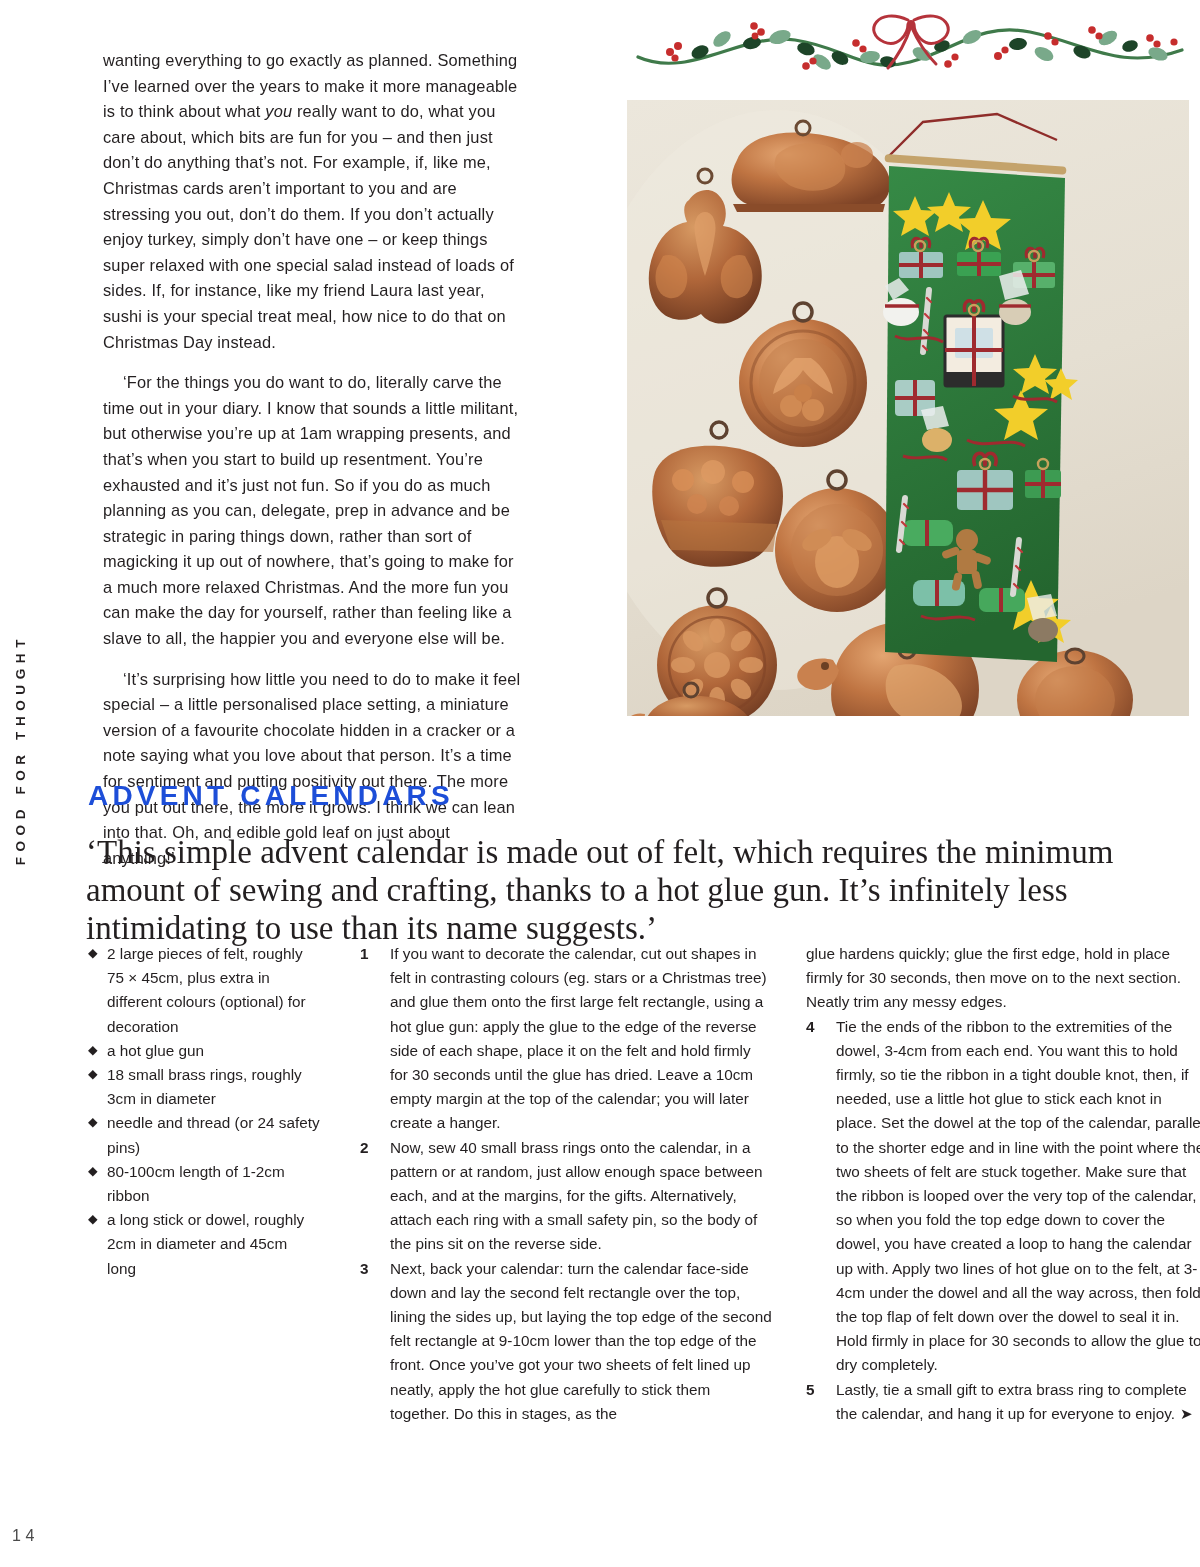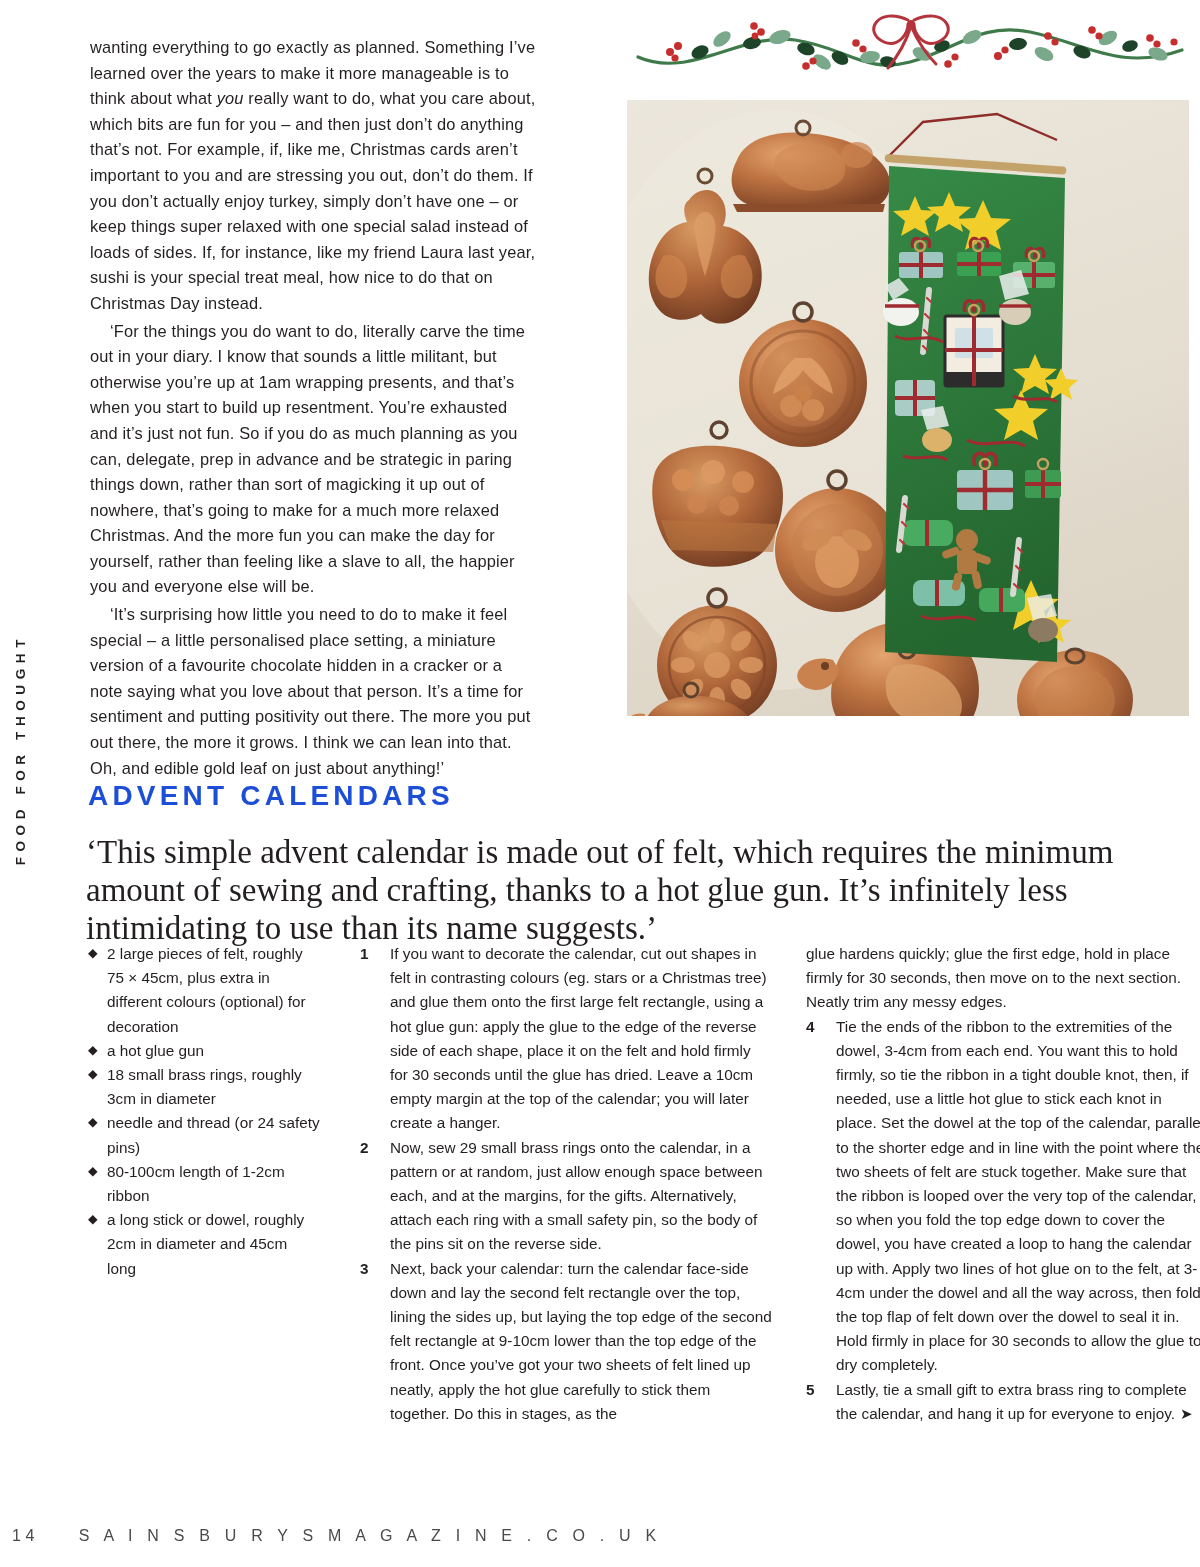--- a/index.html
+++ b/index.html
@@ -46,21 +46,21 @@
   }
 
   
   .intro-col {
     position: absolute;
     left: 88px;
     top: 33px;
     width: 452px;
   }
   .intro-col p {
-    margin: 2px;
+    margin: 15px;
     font-size: 16.4px;
     line-height: 25.6px;
     color: #231f20;
     text-align: left;
     letter-spacing: 0.01em;
   }
   .intro-col p.indent { text-indent: 20px; }
   .intro-col em { font-style: italic; }
 
   
@@ -504,33 +504,32 @@
       <li><span class="bullet">◆</span><span>18 small brass rings, roughly 3cm in diameter</span></li>
       <li><span class="bullet">◆</span><span>needle and thread (or 24 safety pins)</span></li>
       <li><span class="bullet">◆</span><span>80-100cm length of 1-2cm ribbon</span></li>
       <li><span class="bullet">◆</span><span>a long stick or dowel, roughly 2cm in diameter and 45cm long</span></li>
     </ul>
   </div>
 
   <div class="col col-steps-a">
     <ol class="steps">
       <li><span class="num">1</span><span>If you want to decorate the calendar, cut out shapes in felt in contrasting colours (eg. stars or a Christmas tree) and glue them onto the first large felt rectangle, using a hot glue gun: apply the glue to the edge of the reverse side of each shape, place it on the felt and hold firmly for 30 seconds until the glue has dried. Leave a 10cm empty margin at the top of the calendar; you will later create a hanger.</span></li>
-      <li><span class="num">2</span><span>Now, sew 29 small brass rings onto the calendar, in a pattern or at random, just allow enough space between each, and at the margins, for the gifts. Alternatively, attach each ring with a small safety pin, so the body of the pins sit on the reverse side.</span></li>
+      <li><span class="num">2</span><span>Now, sew 40 small brass rings onto the calendar, in a pattern or at random, just allow enough space between each, and at the margins, for the gifts. Alternatively, attach each ring with a small safety pin, so the body of the pins sit on the reverse side.</span></li>
       <li><span class="num">3</span><span>Next, back your calendar: turn the calendar face-side down and lay the second felt rectangle over the top, lining the sides up, but laying the top edge of the second felt rectangle at 9-10cm lower than the top edge of the front. Once you’ve got your two sheets of felt lined up neatly, apply the hot glue carefully to stick them together. Do this in stages, as the</span></li>
     </ol>
   </div>
 
   <div class="col col-steps-b">
     <div class="cont-block">
       <p>glue hardens quickly; glue the first edge, hold in place firmly for 30 seconds, then move on to the next section. Neatly trim any messy edges.</p>
     </div>
     <ol class="steps">
       <li><span class="num">4</span><span>Tie the ends of the ribbon to the extremities of the dowel, 3-4cm from each end. You want this to hold firmly, so tie the ribbon in a tight double knot, then, if needed, use a little hot glue to stick each knot in place. Set the dowel at the top of the calendar, parallel to the shorter edge and in line with the point where the two sheets of felt are stuck together. Make sure that the ribbon is looped over the very top of the calendar, so when you fold the top edge down to cover the dowel, you have created a loop to hang the calendar up with. Apply two lines of hot glue on to the felt, at 3-4cm under the dowel and all the way across, then fold the top flap of felt down over the dowel to seal it in. Hold firmly in place for 30 seconds to allow the glue to dry completely.</span></li>
       <li><span class="num">5</span><span>Lastly, tie a small gift to extra brass ring to complete the calendar, and hang it up for everyone to enjoy.</span><span class="arrow-glyph">➤</span></li>
     </ol>
   </div>
 
 </div>
 
 <div class="footer">
   <span class="page-no">14</span>
-  <span class="site">S A I N S B U R Y S M A G A Z I N E . C O . U K</span>
 </div>
 
 </body></html>

